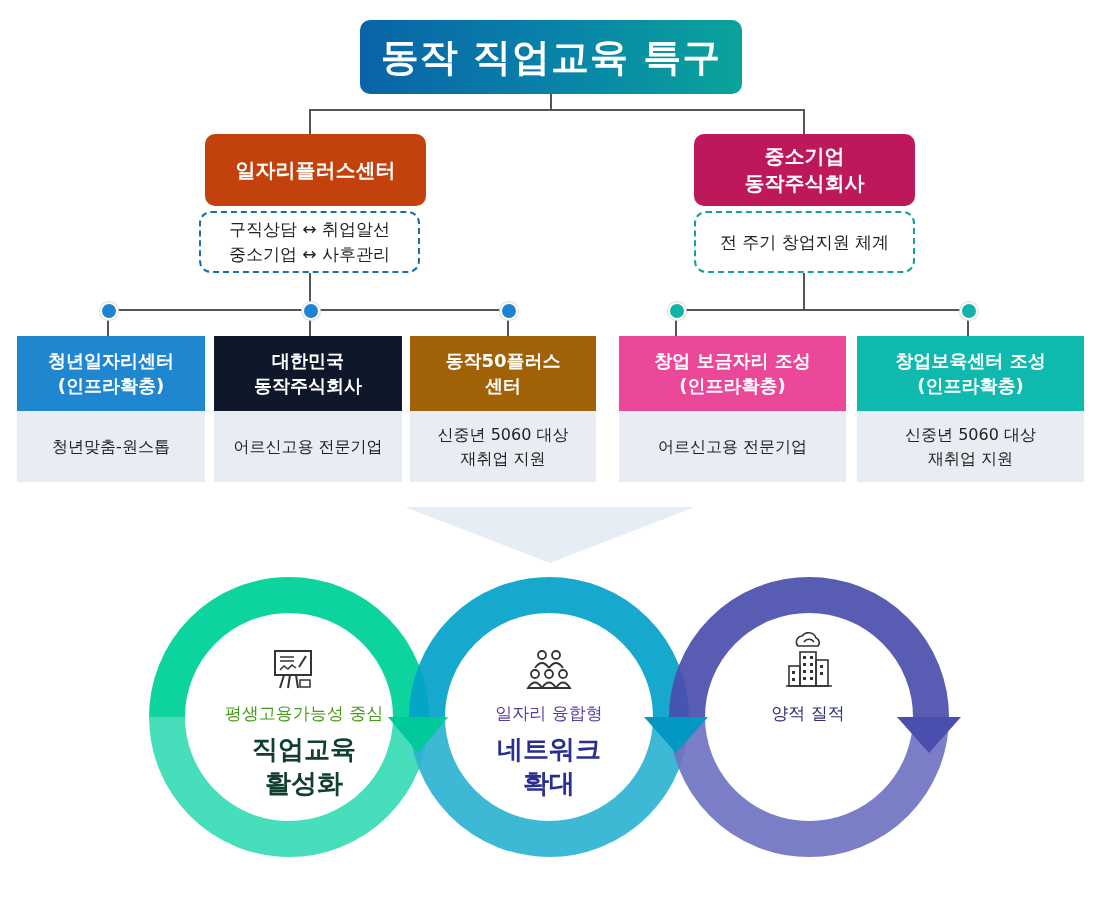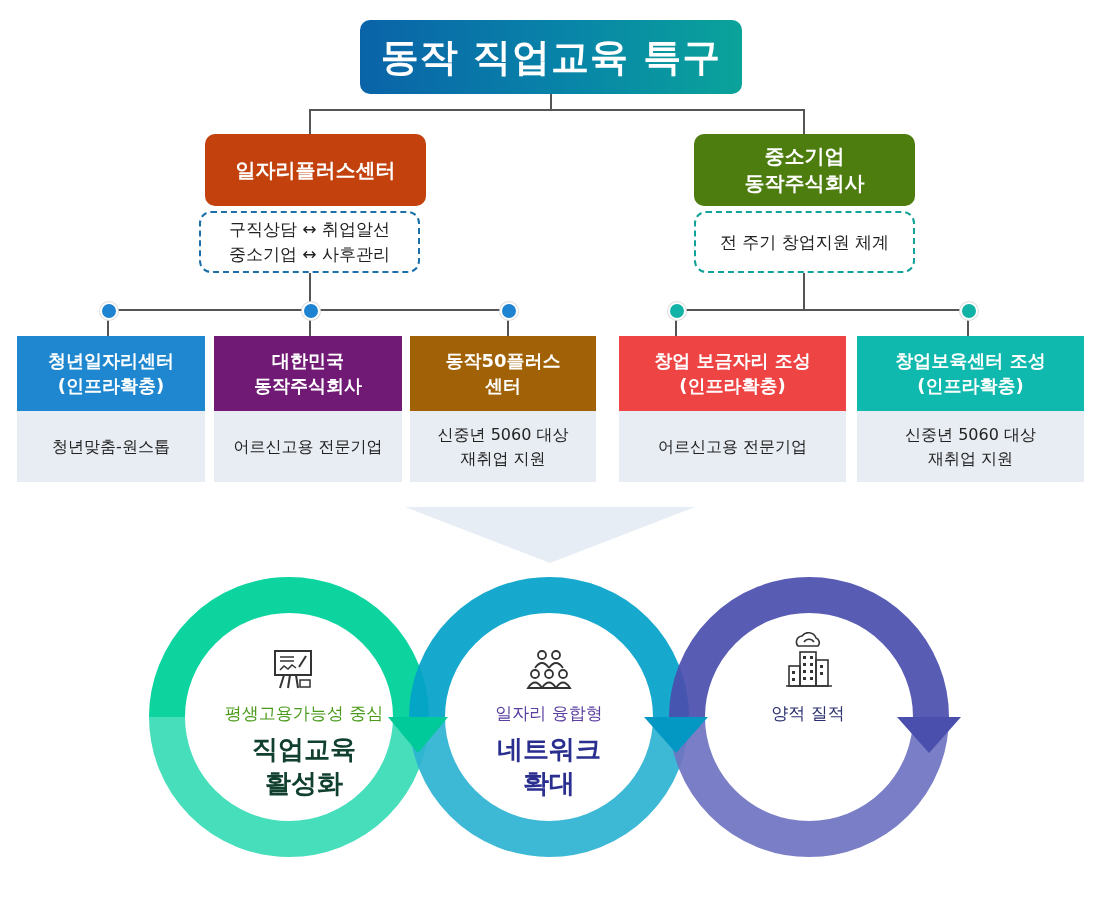--- a/index.html
+++ b/index.html
@@ -42,21 +42,21 @@
 </div>
 <div class="line" style="left:309px;top:273px;width:2px;height:36px;"></div>
 <div class="line" style="left:108px;top:309px;width:400px;height:2px;"></div>
 <div class="line" style="left:107px;top:310px;width:2px;height:26px;"></div>
 <div class="line" style="left:309px;top:310px;width:2px;height:26px;"></div>
 <div class="line" style="left:507px;top:310px;width:2px;height:26px;"></div>
 <div class="dot" style="left:100px;top:302px;background:#1e83d0;"></div>
 <div class="dot" style="left:302px;top:302px;background:#1e83d0;"></div>
 <div class="dot" style="left:500px;top:302px;background:#1e83d0;"></div>
 
-<div class="abs branch" style="left:694px;top:134px;width:221px;height:72px;background:#4d7c0f;">
+<div class="abs branch" style="left:694px;top:134px;width:221px;height:72px;background:#be185d;">
   <div>
     <div>중소기업</div>
     <div>동작주식회사</div>
   </div>
 </div>
 <div class="abs dash" style="left:694px;top:211px;width:221px;height:62px;border:2px dashed #11a399;">
   <span>전 주기 창업지원 체계</span>
 </div>
 <div class="line" style="left:803px;top:273px;width:2px;height:36px;"></div>
 <div class="line" style="left:676px;top:309px;width:292px;height:2px;"></div>
@@ -73,21 +73,21 @@
       </div>
     </div>
   <div class="card-body" style="height:71px;">
       <div>
     <div>청년맞춤-원스톱</div>
     <div></div>
       </div>
     </div>
 </div>
 <div class="abs" style="left:214px;top:336px;width:188px;height:146px;">
-  <div class="card-head" style="height:75px;background:#701a75;">
+  <div class="card-head" style="height:75px;background:#0f172a;">
       <div>
     <div>대한민국</div>
     <div>동작주식회사</div>
       </div>
     </div>
   <div class="card-body" style="height:71px;">
       <div>
     <div>어르신고용 전문기업</div>
     <div></div>
       </div>
@@ -102,21 +102,21 @@
     </div>
   <div class="card-body" style="height:71px;">
       <div>
     <div>신중년 5060 대상</div>
     <div>재취업 지원</div>
       </div>
     </div>
 </div>
 
 <div class="abs" style="left:619px;top:336px;width:227px;height:146px;">
-  <div class="card-head" style="height:75px;background:#ef4444;">
+  <div class="card-head" style="height:75px;background:#ec4899;">
       <div>
     <div>창업 보금자리 조성</div>
     <div>(인프라확충)</div>
       </div>
     </div>
   <div class="card-body" style="height:71px;">
       <div>
     <div>어르신고용 전문기업</div>
     <div></div>
       </div>

